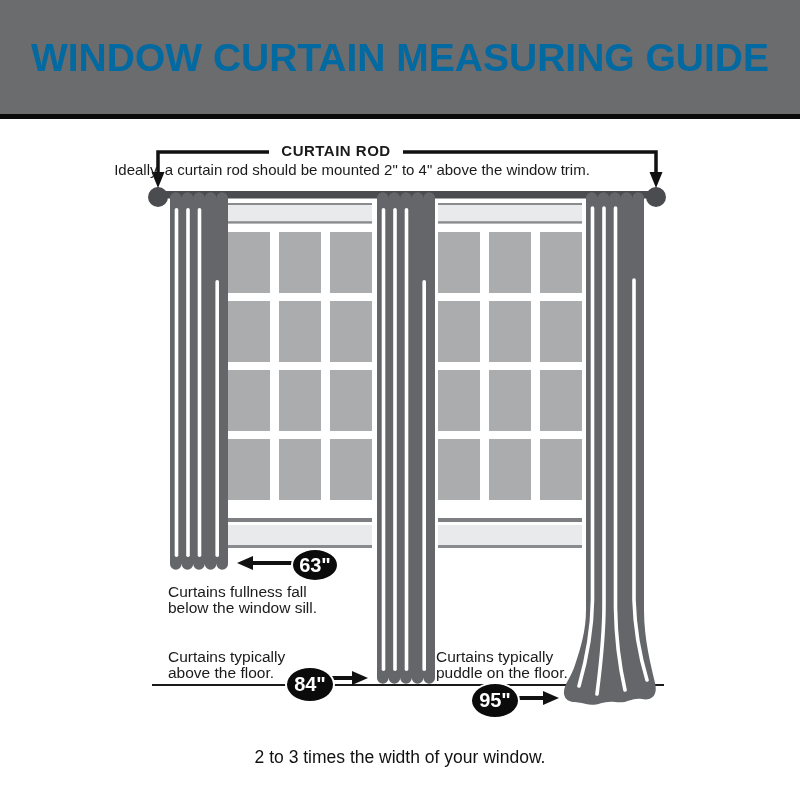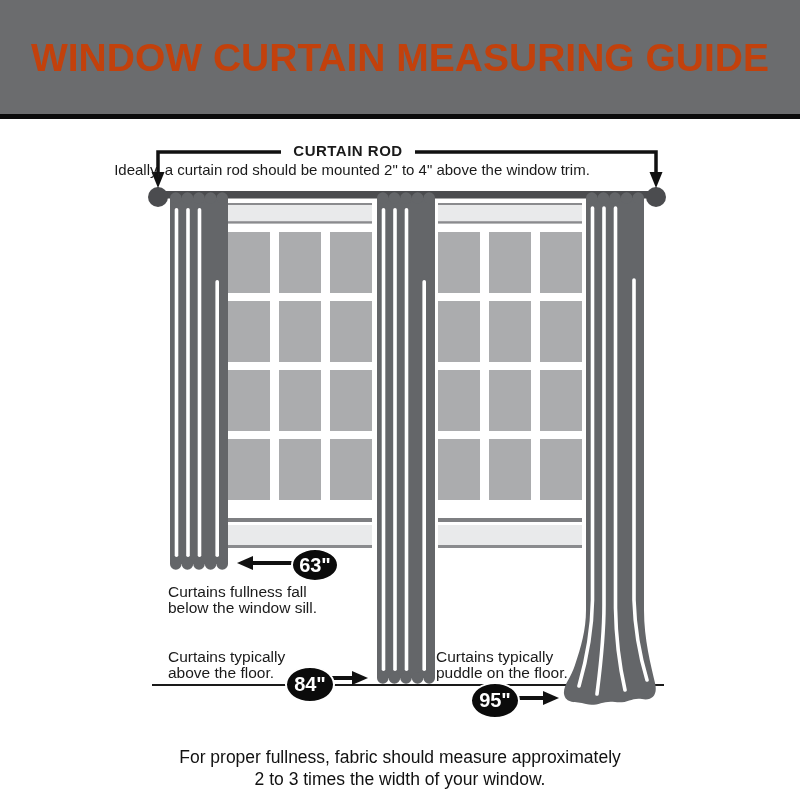--- a/index.html
+++ b/index.html
@@ -2,26 +2,26 @@
 <html><head>
 <meta charset="utf-8">
 <style>
   html,body{margin:0;padding:0;background:#fff;}
   .page{position:relative;width:800px;height:800px;background:#ffffff;overflow:hidden;
         font-family:"Liberation Sans", sans-serif;color:#1a1a1a;}
   
   .banner{position:absolute;left:0;top:0;width:800px;height:114px;background:#6b6c6e;}
   .banner-strip{position:absolute;left:0;top:114px;width:800px;height:5px;background:#0b0b0b;}
   .title{position:absolute;left:0;top:0;width:800px;height:132px;line-height:116px;
-         text-align:center;color:#c2410c;font-size:39px;font-weight:bold;letter-spacing:0px;
+         text-align:center;color:#0369a1;font-size:39px;font-weight:bold;letter-spacing:0px;
          white-space:nowrap;}
   
   .gfx{position:absolute;left:0;top:120px;}
   
-  .rod-label{position:absolute;left:12px;top:142px;width:672px;text-align:center;z-index:3;}
+  .rod-label{position:absolute;left:0;top:142px;width:672px;text-align:center;z-index:3;}
   .rod-label span{display:inline-block;background:#ffffff;padding:0 12px;font-size:15px;
                   font-weight:bold;letter-spacing:0.5px;line-height:17px;}
   .rod-note{position:absolute;left:0;top:161px;width:704px;text-align:center;font-size:15px;
             line-height:17px;z-index:3;}
   
   .badge{position:absolute;background:#0b0b0b;border:2px solid #ffffff;border-radius:50%;
          color:#ffffff;font-weight:bold;font-size:20px;display:flex;align-items:center;
          justify-content:center;z-index:4;box-sizing:border-box;}
   .badge-63{left:291px;top:548px;width:48px;height:34px;}
   .badge-84{left:285px;top:666px;width:50px;height:37px;}
@@ -195,17 +195,16 @@
   <div class="note note-floor">
     <div>Curtains typically</div>
     <div>above the floor.</div>
   </div>
   <div class="note note-puddle">
     <div>Curtains typically</div>
     <div>puddle on the floor.</div>
   </div>
 
   <div class="footer">
-    <div>For proper fullness, fabric should measure approximately</div>
     <div>2 to 3 times the width of your window.</div>
   </div>
 
 </div>
 
 </body></html>

